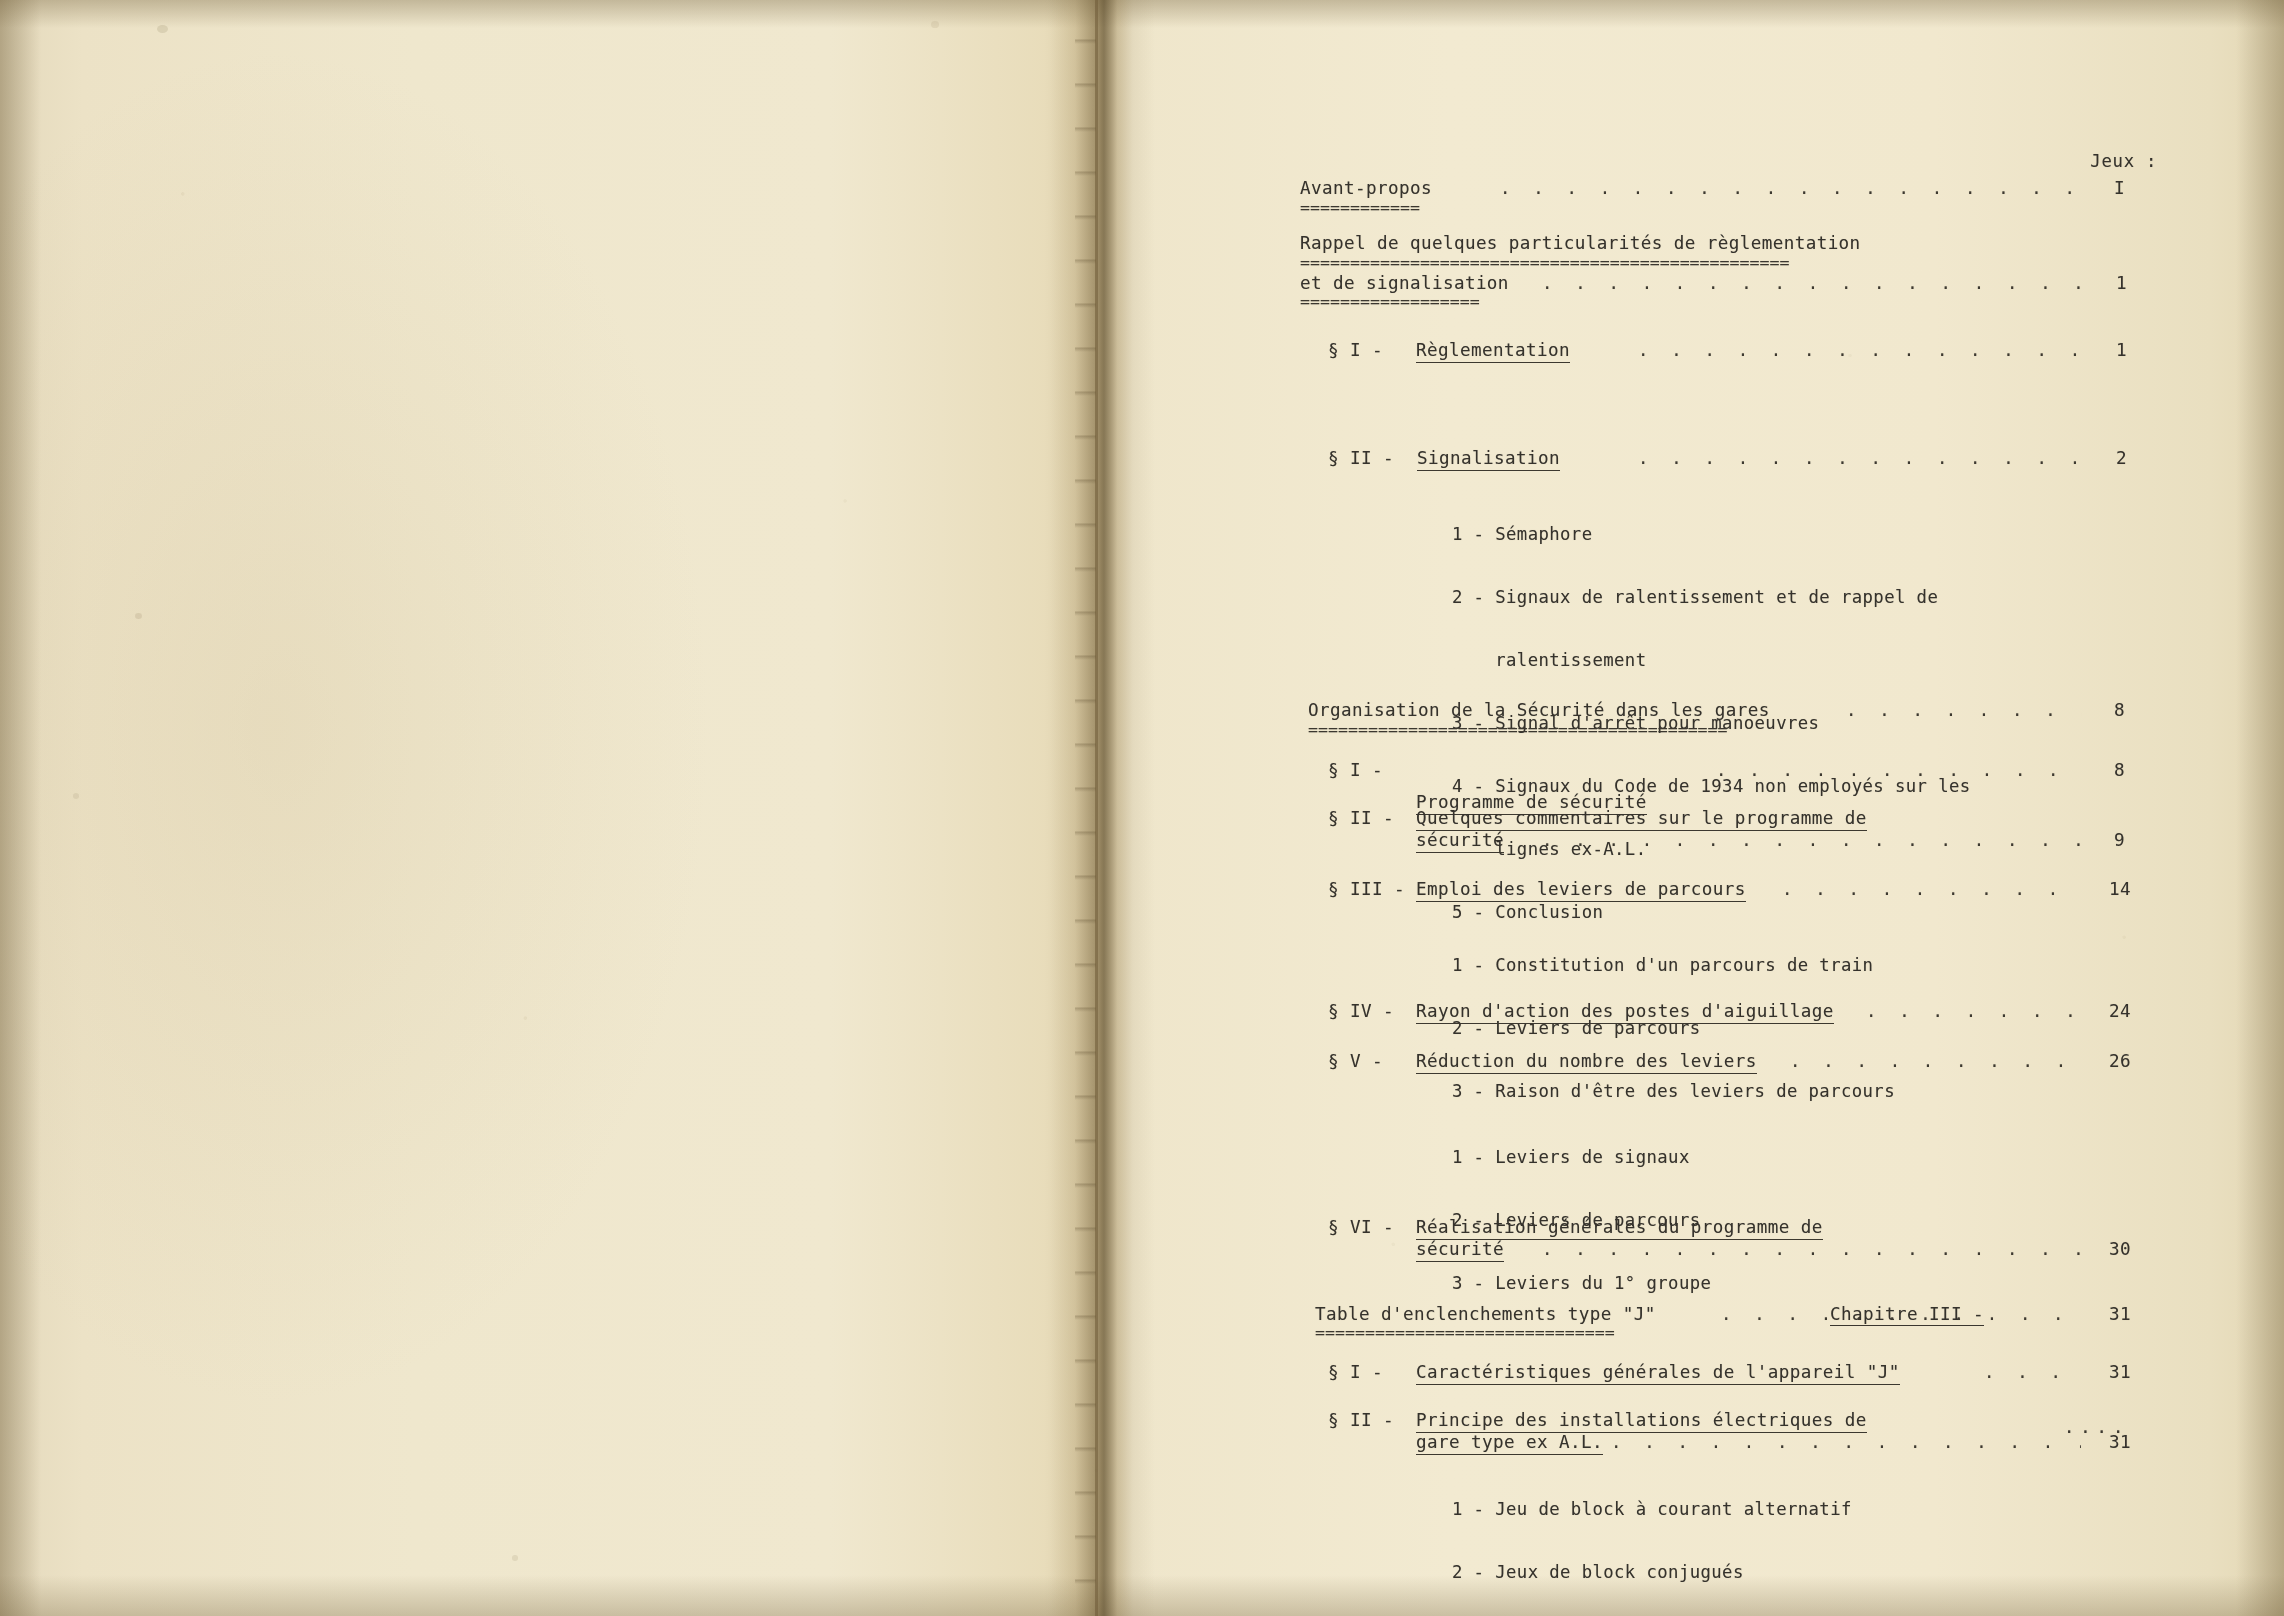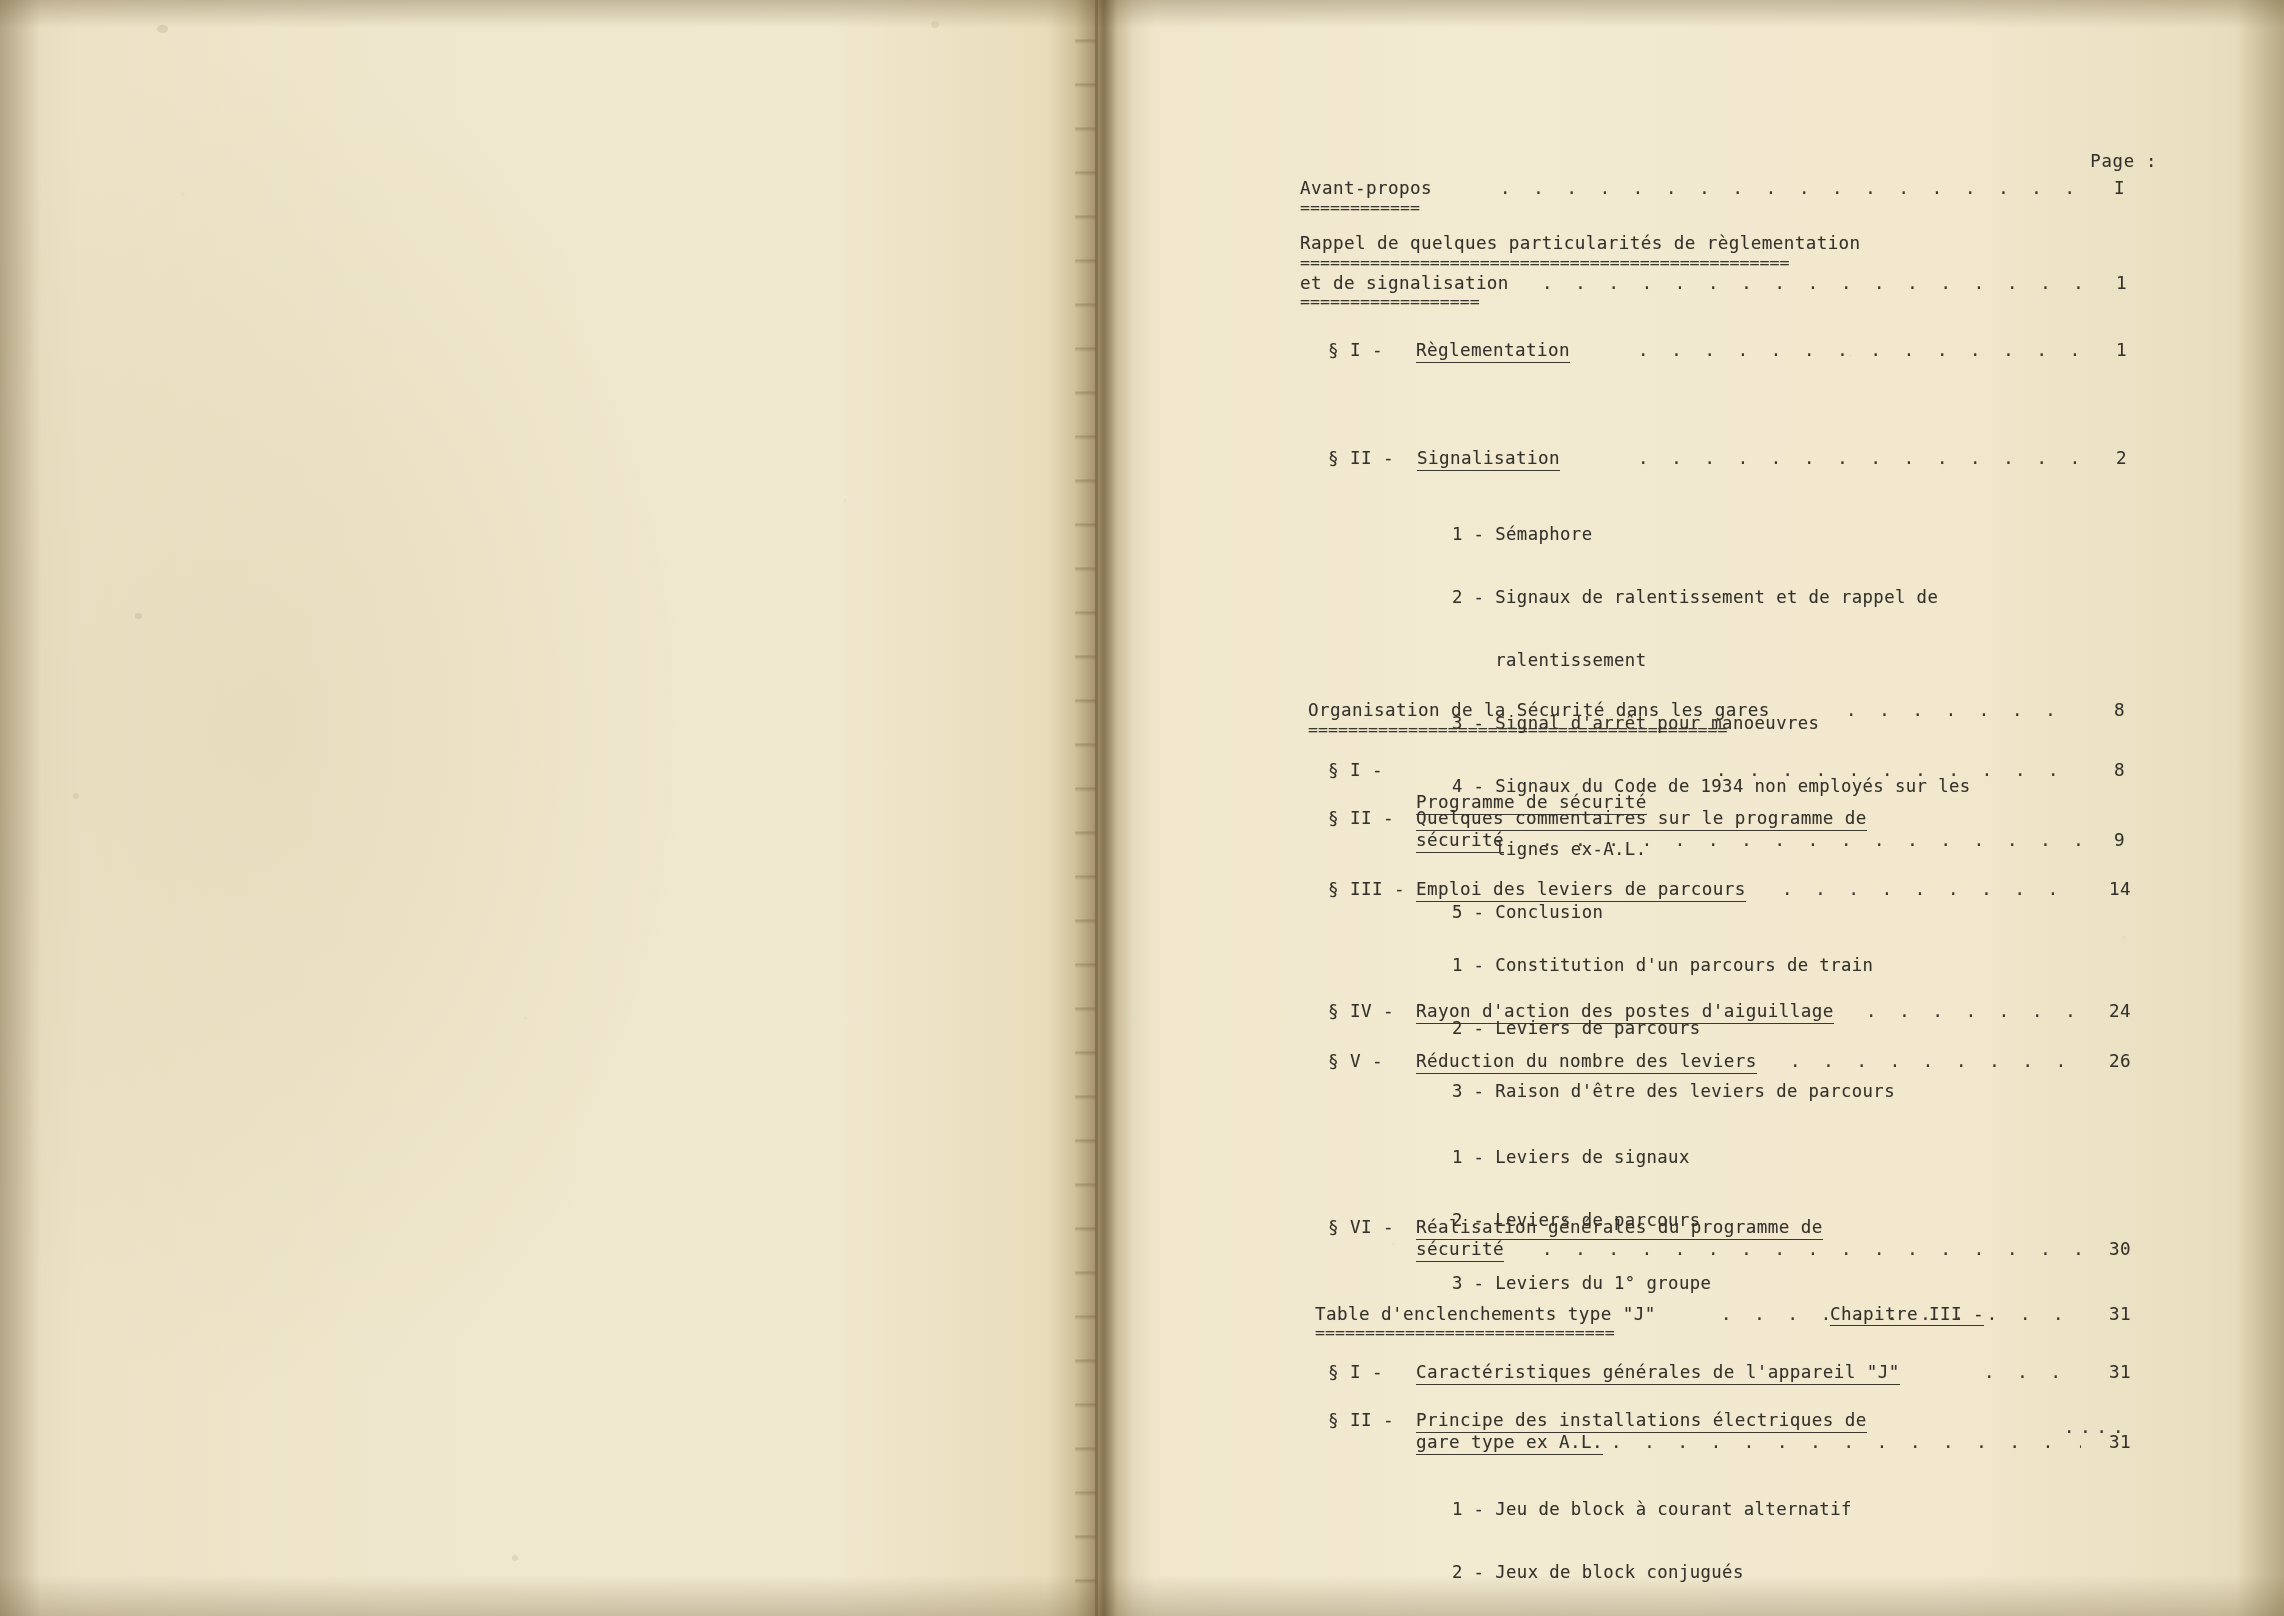--- a/index.html
+++ b/index.html
@@ -252,21 +252,21 @@
   <div id="top-edge-shadow"></div>
   <div id="bottom-edge-shadow"></div>
   <div id="gutter"></div>
   <div id="spine-thread"></div>
   <div id="spine-line"></div>
   <div id="right-edge-shadow"></div>
 
   <div id="page-right">
 
 
-    <div id="page-label" class="typed">Page :</div>
+    <div id="page-label" class="typed">Jeux :</div>
 
     <div class="row typed" style="top:102px;">
       <span style="position:absolute;left:145px;">Avant-propos</span>
       <span class="lead" style="position:absolute;left:345px;width:580px;">. . . . . . . . . . . . . . . . . . . . . . . . . . . . . . . . . . . . . . . .</span>
       <span class="pnum" style="left:959px;">I</span>
     </div>
     <div class="eq typed" style="left:145px;top:122px;width:207px;">============</div>
 
     <div class="row typed" style="top:157px;">
       <span style="position:absolute;left:145px;">Rappel de quelques particularités de règlementation</span>

